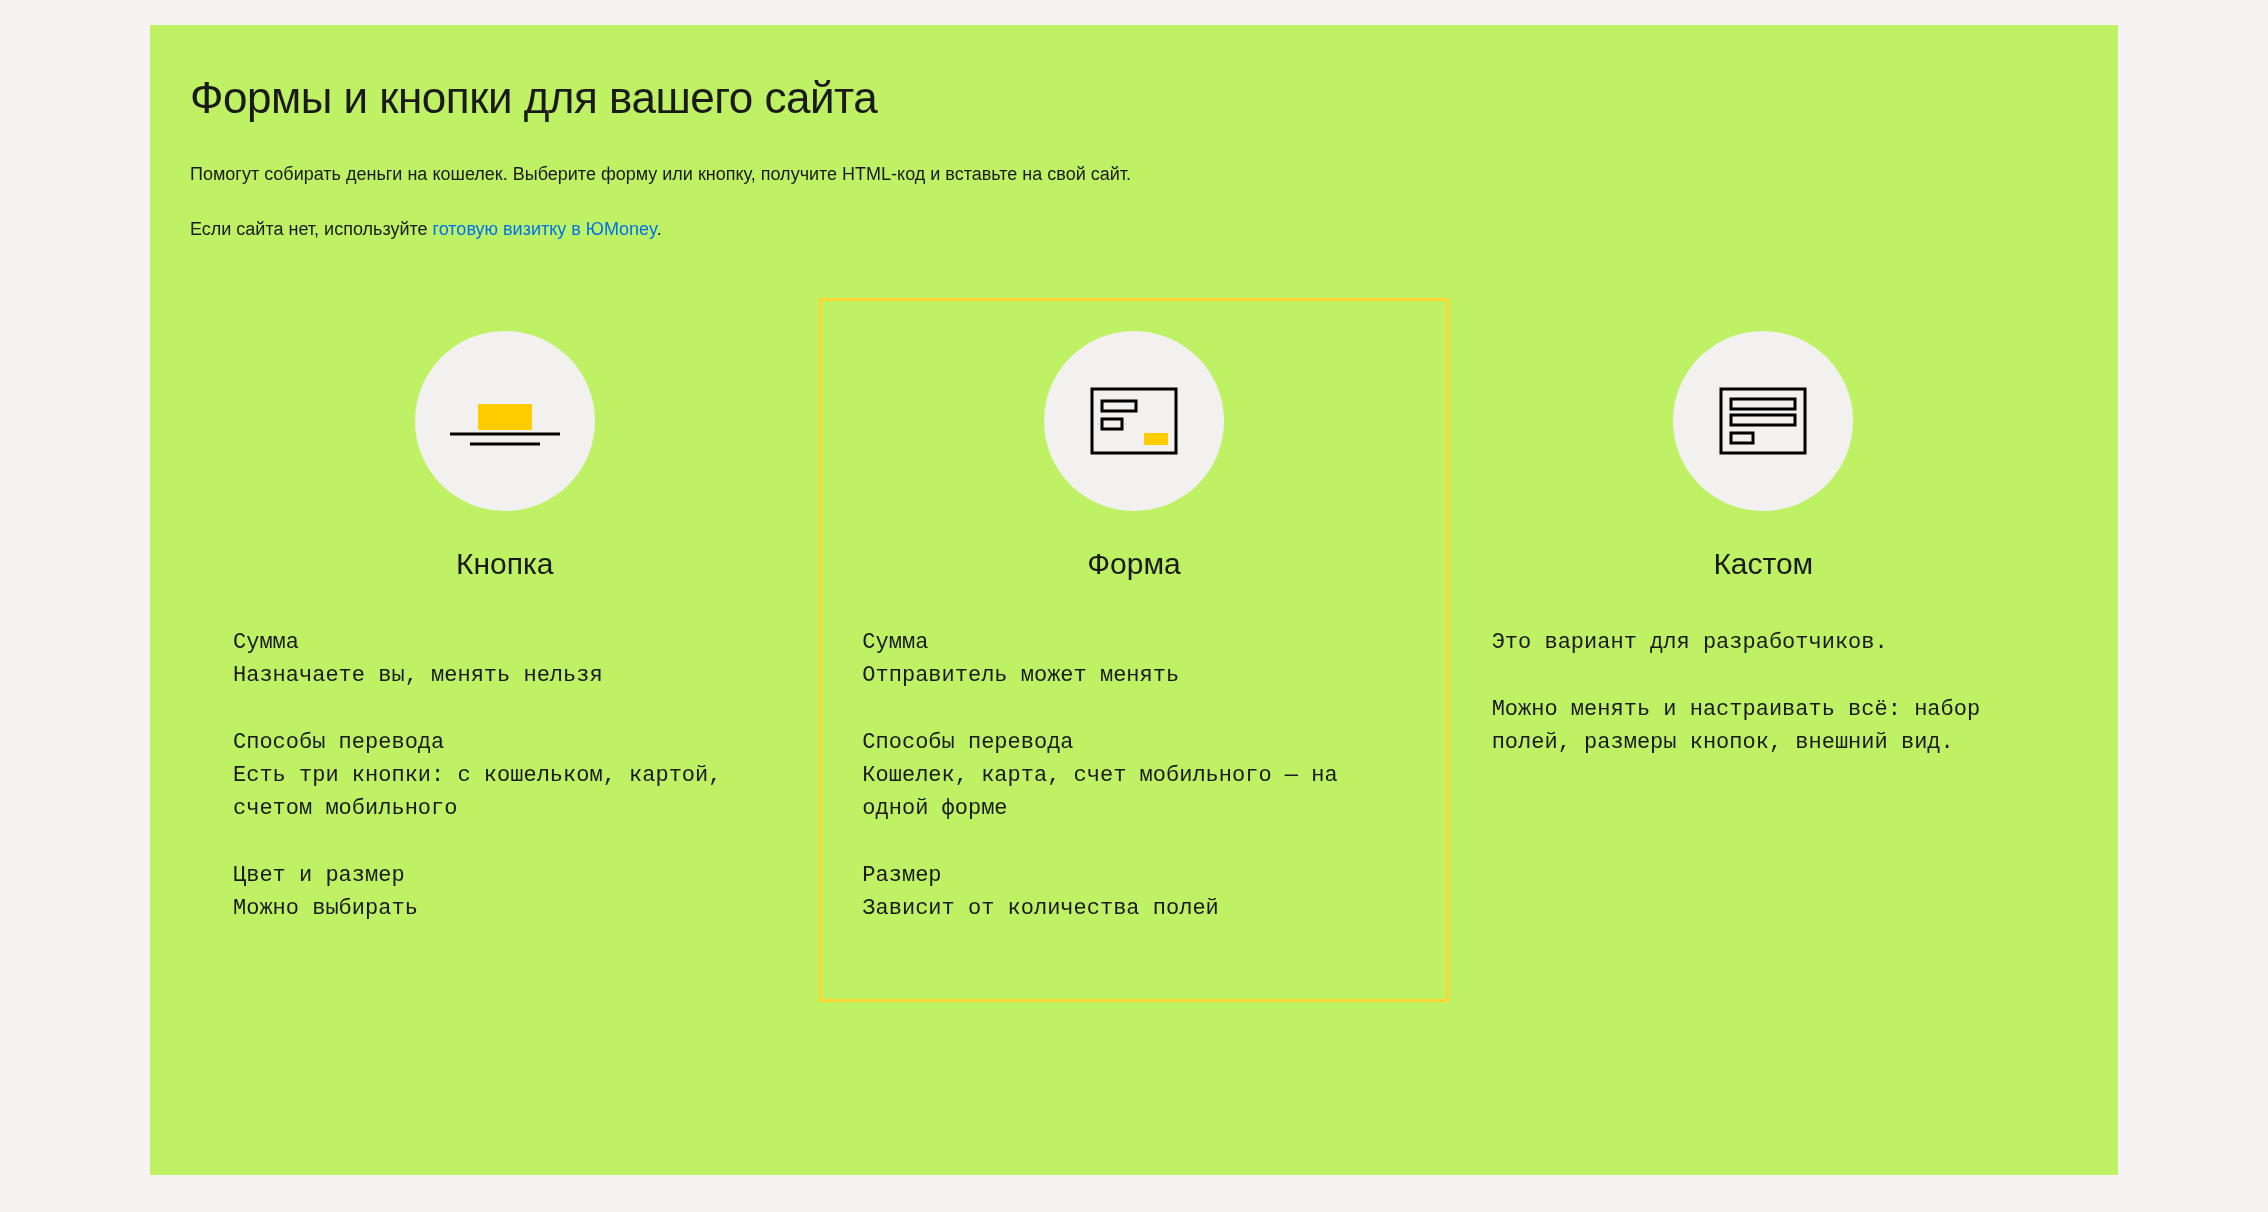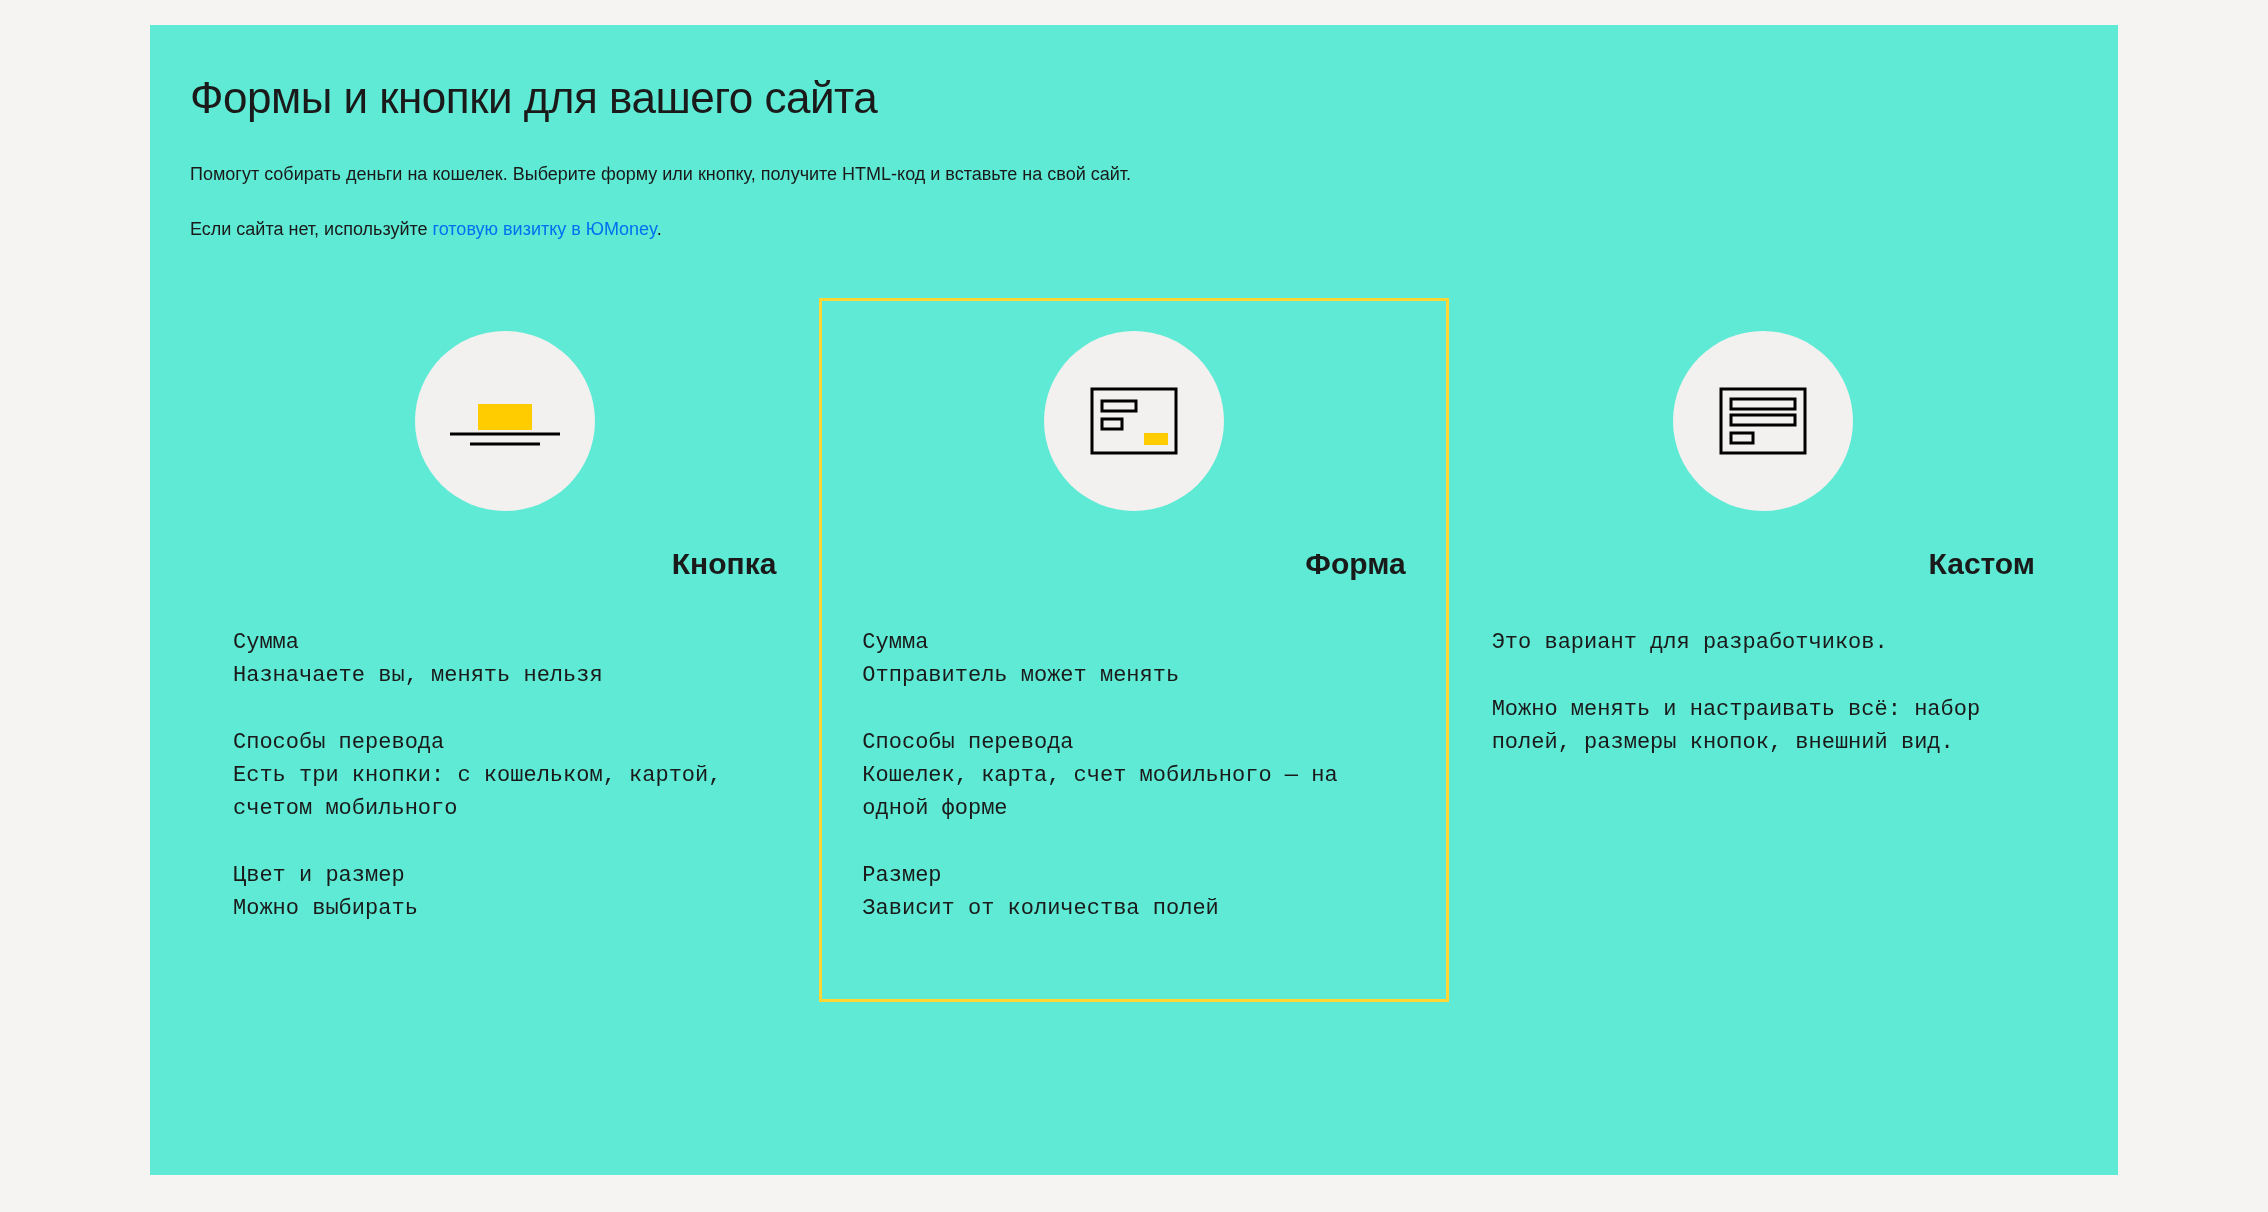--- a/index.html
+++ b/index.html
@@ -11,21 +11,21 @@
     font-size: 20px;
     line-height: 1.5;
   }
   .page {
     width: 2268px;
     min-height: 1212px;
     margin: 0 auto;
     padding: 25px 150px 0 150px;
   }
   .card {
-    background: #5eead4;
+    background: #bef264;
     padding: 40px 40px 0 40px;
     min-height: 1150px;
   }
   h1.page-title {
     font-size: 44px;
     font-weight: 400;
     letter-spacing: -0.5px;
     margin-bottom: 30px;
   }
   .intro-line {
@@ -57,23 +57,23 @@
     width: 180px;
     height: 180px;
     border-radius: 50%;
     background: #f2f1ef;
     margin: 0 auto 30px auto;
     display: flex;
     align-items: center;
     justify-content: center;
   }
   .option-title {
-    text-align: right;
+    text-align: center;
     font-size: 30px;
-    font-weight: 700;
+    font-weight: 400;
     margin-bottom: 40px;
   }
   .feature {
     margin-bottom: 34px;
     font-size: 22px;
     font-family: Liberation Mono, monospace;
   }
   .feature .label { display: block; }
   .feature .value { display: block; }
   .desc-paragraph {

